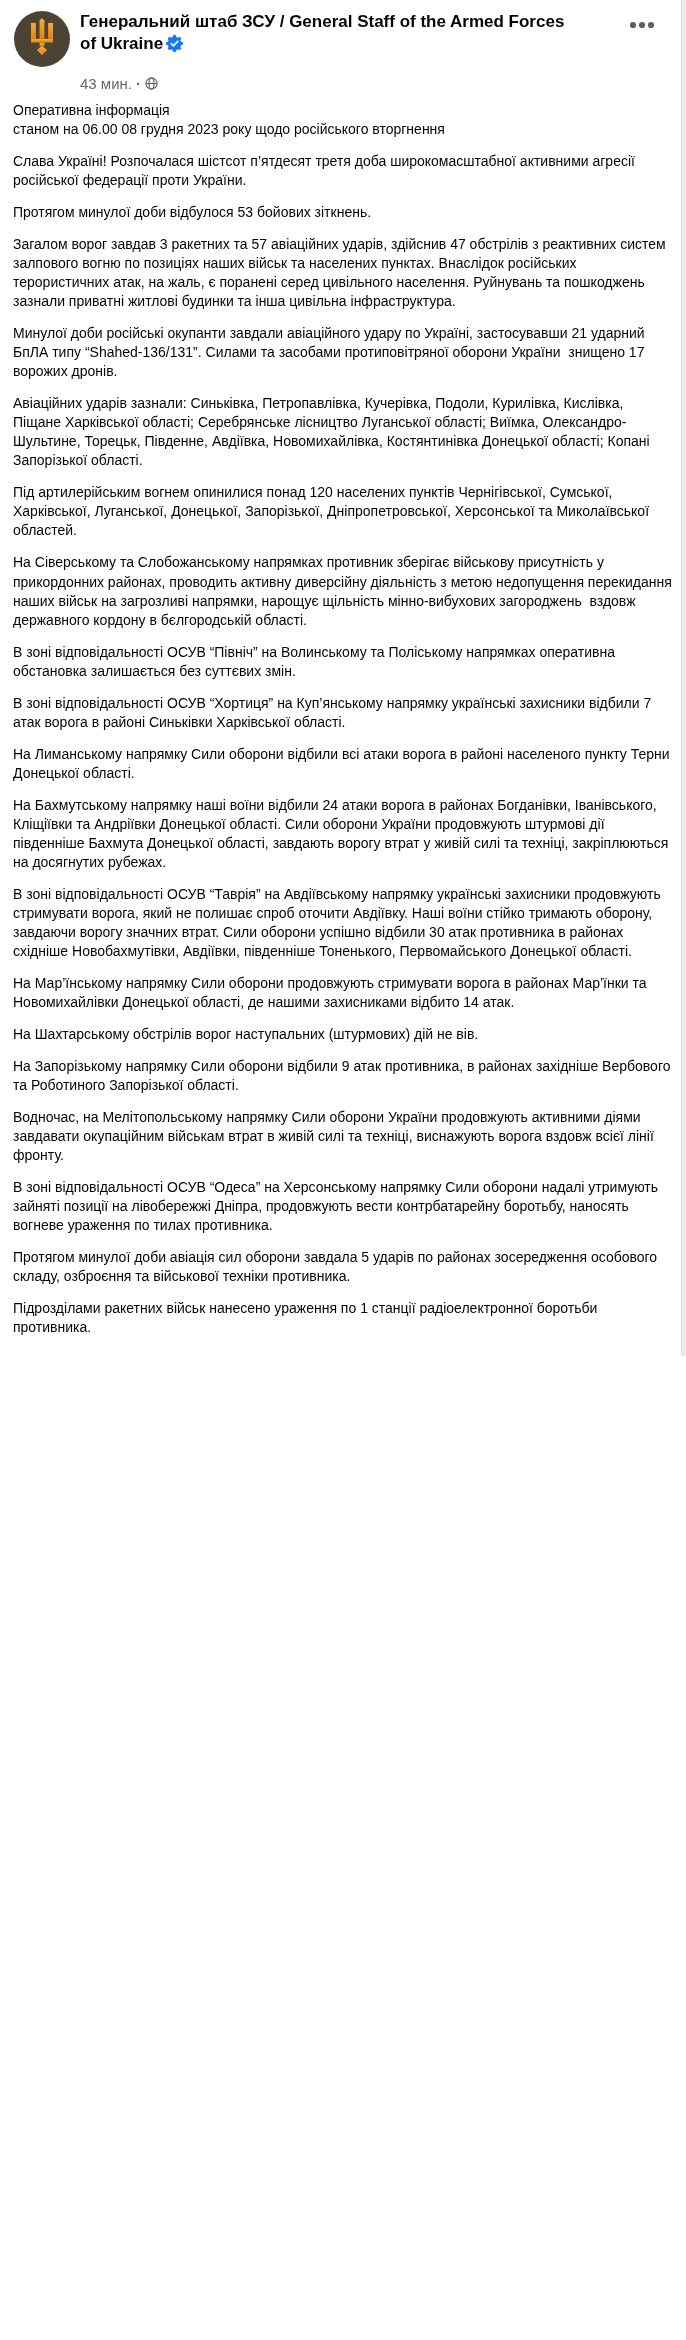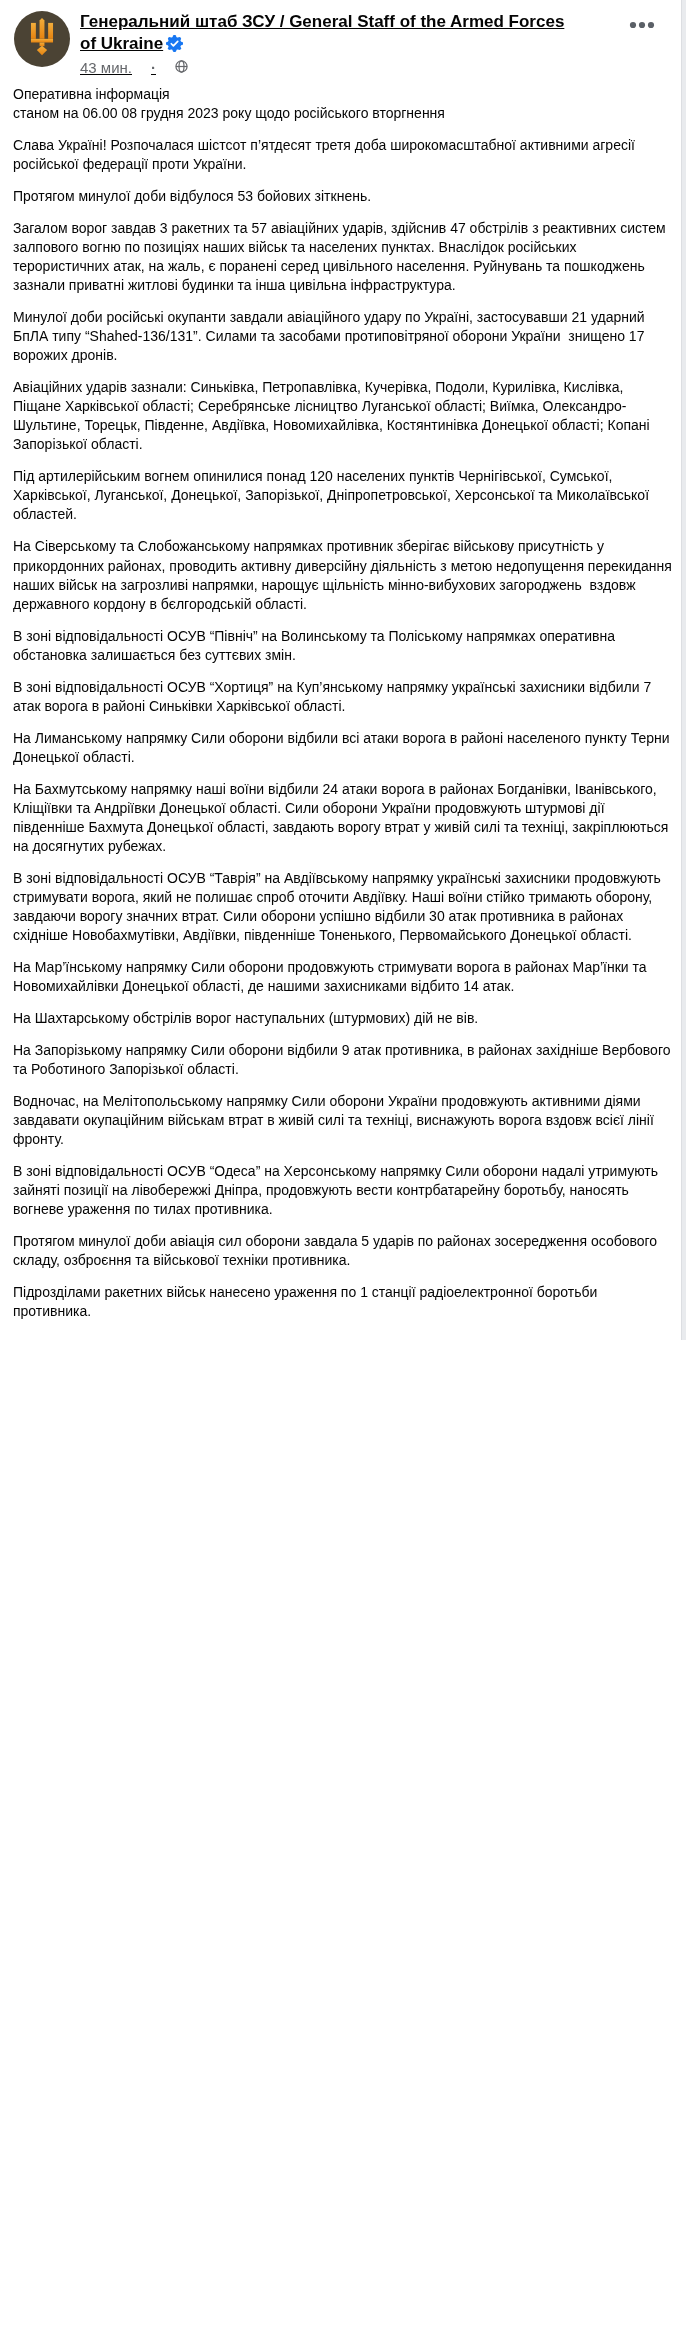--- a/index.html
+++ b/index.html
@@ -13,37 +13,36 @@
   }
   .post-card{position:relative;width:100%;}
   .right-edge{
     position:absolute;top:0;right:0;width:4px;height:100%;
     background:#e9ebee;border-left:1px solid #dcdee2;
   }
   
   .post-header{
     display:flex;align-items:flex-start;
     padding:11px 19px 2px 14px;
-    text-decoration:underline;
   }
   .avatar{
     width:56px;height:56px;border-radius:50%;
     background:#4b4334;
     display:flex;align-items:center;justify-content:center;
     flex:0 0 56px;cursor:pointer;
   }
   .header-center{margin-left:10px;flex:1;max-width:500px;}
   .page-name{
     font-size:17px;font-weight:700;line-height:1.32;color:#050505;cursor:pointer;
   }
   .verified{display:inline-block;margin-left:3px;}
   .verified svg{vertical-align:-3px;}
   .meta{
-    color:#65676B;font-size:15px;margin-top:4px;
-    display:flex;align-items:flex-start;gap:19px;line-height:1;
+    color:#65676B;font-size:15px;margin-top:20px;
+    display:flex;align-items:center;gap:4px;line-height:1;
   }
   .meta .sep{font-weight:700;}
   .globe svg{display:block;}
   .menu-btn{
     margin-left:auto;padding:10px 12px 8px 8px;cursor:pointer;
   }
   .menu-btn svg{display:block;}
   
   .post-text{padding:8px 13px 18px 13px;}
   .post-p{

